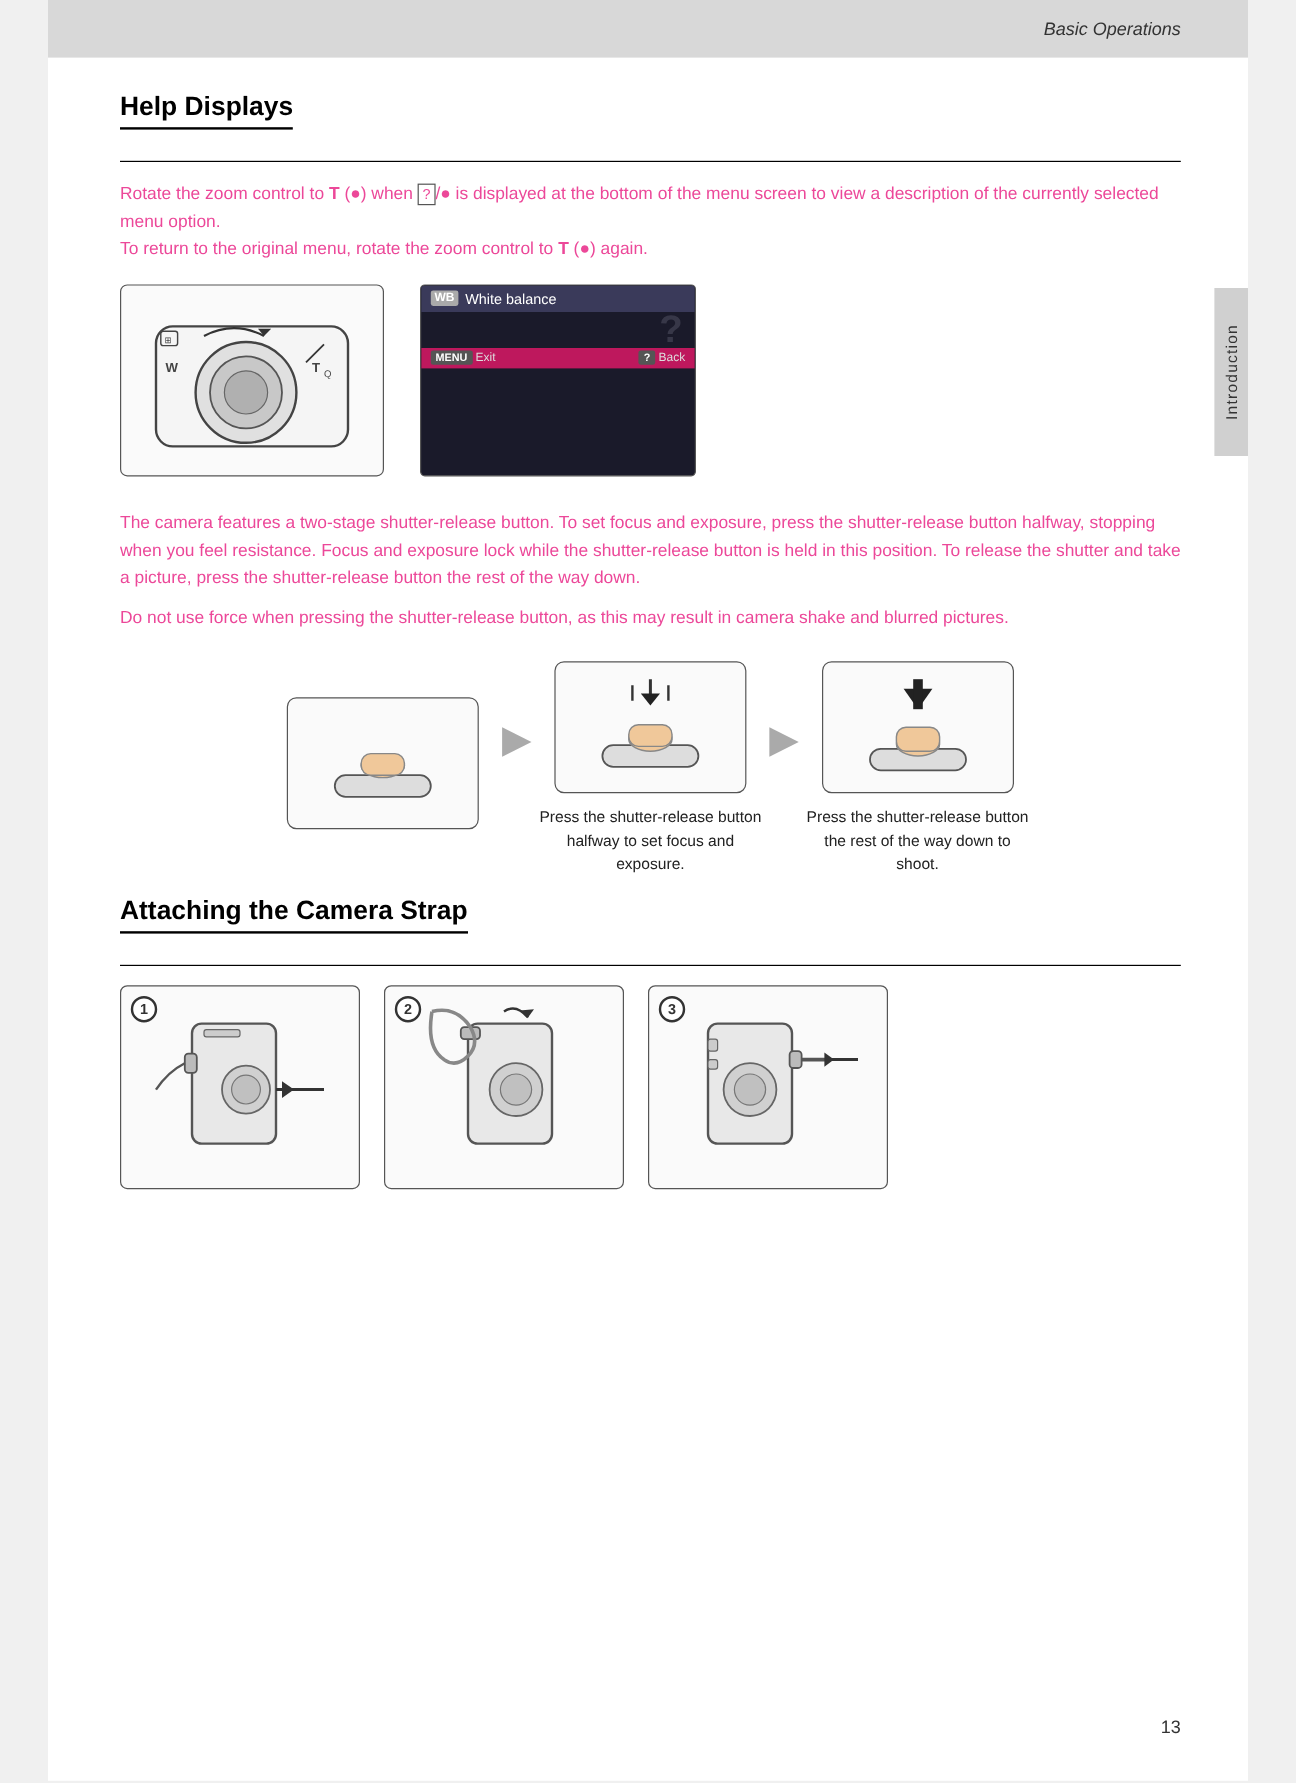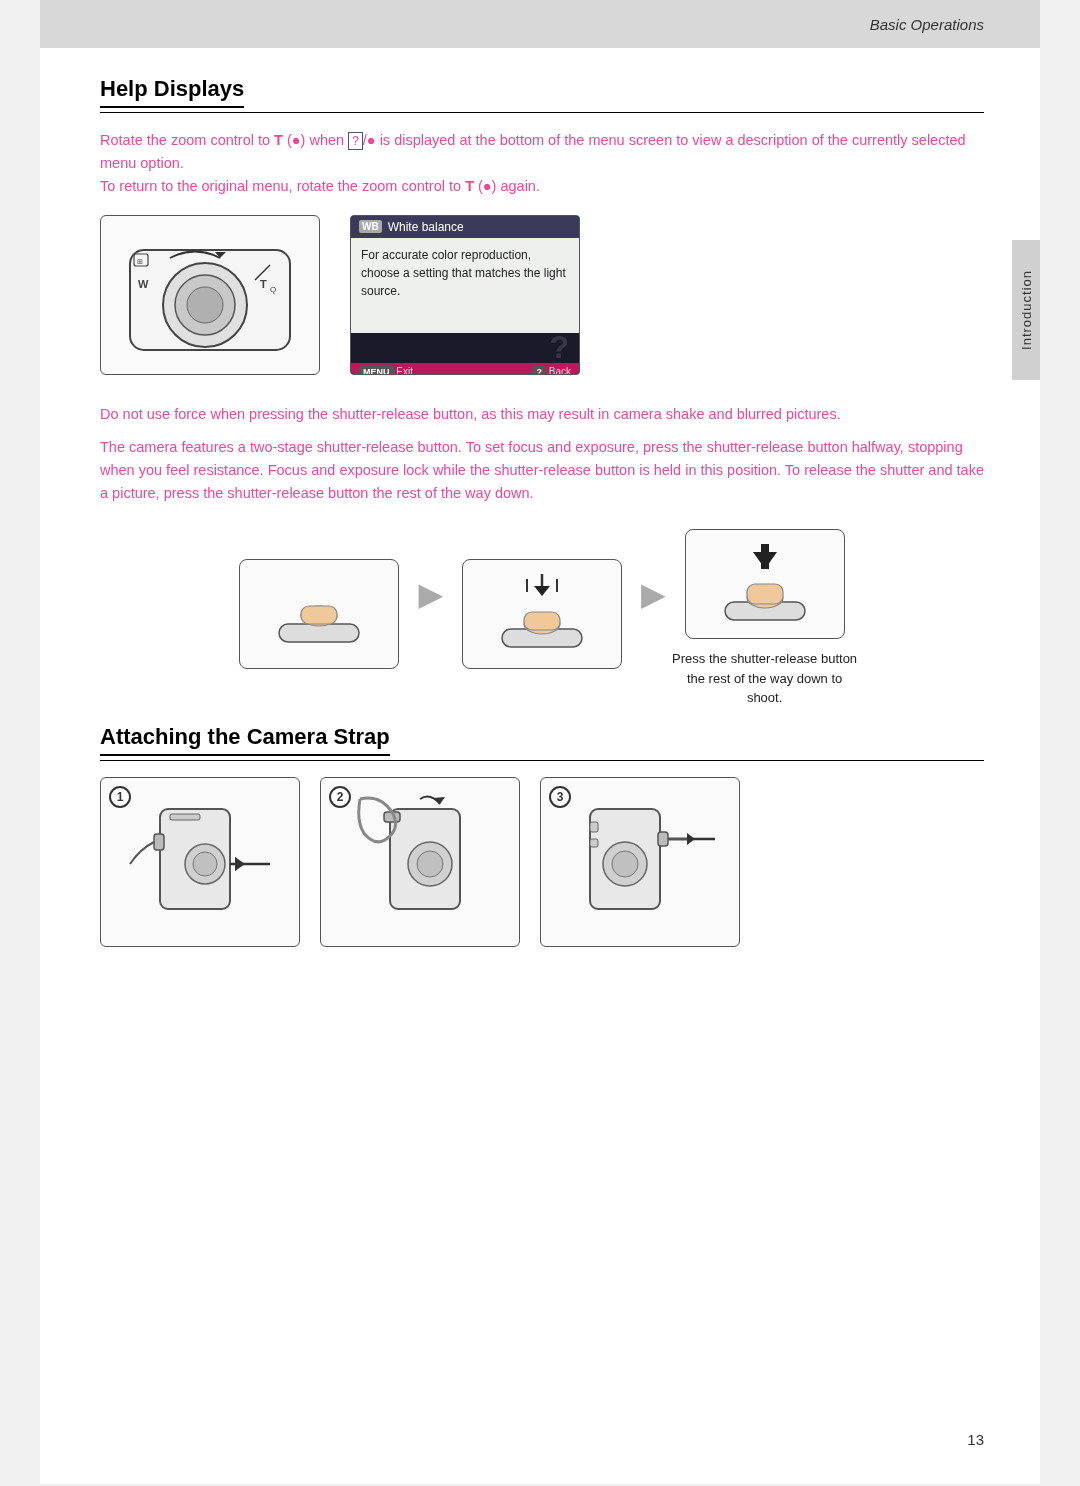--- a/index.html
+++ b/index.html
@@ -64,21 +64,21 @@
     
     .content {
       padding: 28px 56px 30px 60px;
     }
 
     
     .section-title {
       font-size: 22px;
       font-weight: bold;
       color: #000;
-      margin-bottom: 2px;
+      margin-bottom: 24px;
       border-bottom: 2px solid #000;
       padding-bottom: 4px;
       display: inline-block;
     }
 
     .section-body {
       font-size: 14.5px;
       line-height: 1.6;
       color: #ec4899;
       margin-bottom: 16px;
@@ -352,38 +352,35 @@
             <path d="M 60 38 Q 85 25 110 38" stroke="#333" stroke-width="1.8" fill="none"></path>
             <polygon points="110,38 105,32 116,32" fill="#333"></polygon>
           </svg>
         </div>
 
         <div class="menu-screen-box">
           <div class="menu-header">
             <span class="wb-icon">WB</span>
             <span>White balance</span>
           </div>
-          <div class="menu-body">
-            <span>For accurate color reproduction, choose a setting that matches the light source.</span>
-          </div>
           <div class="menu-question">
             <span class="big-question" style="color:#556; font-size:32px; font-weight:bold;">?</span>
           </div>
           <div class="menu-footer">
             <span><span class="menu-btn">MENU</span> <span>Exit</span></span>
             <span><span class="menu-btn">?</span> <span>Back</span></span>
           </div>
         </div>
       </div>
     </div>
 
     <div>
       <div class="section-body">
+        <p>The camera features a two-stage shutter-release button. To set focus and exposure, press the shutter-release button halfway, stopping when you feel resistance. Focus and exposure lock while the shutter-release button is held in this position. To release the shutter and take a picture, press the shutter-release button the rest of the way down.</p>
         <p>Do not use force when pressing the shutter-release button, as this may result in camera shake and blurred pictures.</p>
-        <p>The camera features a two-stage shutter-release button. To set focus and exposure, press the shutter-release button halfway, stopping when you feel resistance. Focus and exposure lock while the shutter-release button is held in this position. To release the shutter and take a picture, press the shutter-release button the rest of the way down.</p>
       </div>
 
       <div class="shutter-illustration">
 
         <div class="shutter-step">
           <div class="shutter-img-box">
             <svg viewBox="0 0 140 100" width="140" height="100">
 
               <rect x="30" y="60" width="80" height="18" rx="9" fill="#ddd" stroke="#555" stroke-width="1.5"></rect>
 
@@ -404,20 +401,21 @@
               <line x1="85" y1="15" x2="85" y2="28" stroke="#333" stroke-width="2"></line>
 
               <polygon points="70,32 62,22 78,22" fill="#222"></polygon>
 
               <rect x="30" y="65" width="80" height="18" rx="9" fill="#ddd" stroke="#555" stroke-width="1.5"></rect>
 
               <ellipse cx="70" cy="60" rx="18" ry="10" fill="#f0c89a" stroke="#888" stroke-width="1.2"></ellipse>
               <rect x="52" y="48" width="36" height="18" rx="8" fill="#f0c89a" stroke="#888" stroke-width="1.2"></rect>
             </svg>
           </div>
+          <div class="shutter-caption">Press the shutter-release button halfway to set focus and exposure.</div>
         </div>
 
         <div class="shutter-arrow">▶</div>
 
         <div class="shutter-step">
           <div class="shutter-img-box">
             <svg viewBox="0 0 140 100" width="140" height="100">
 
               <polygon points="70,35 58,18 82,18" fill="#222"></polygon>
               <rect x="66" y="10" width="8" height="25" fill="#222"></rect>

